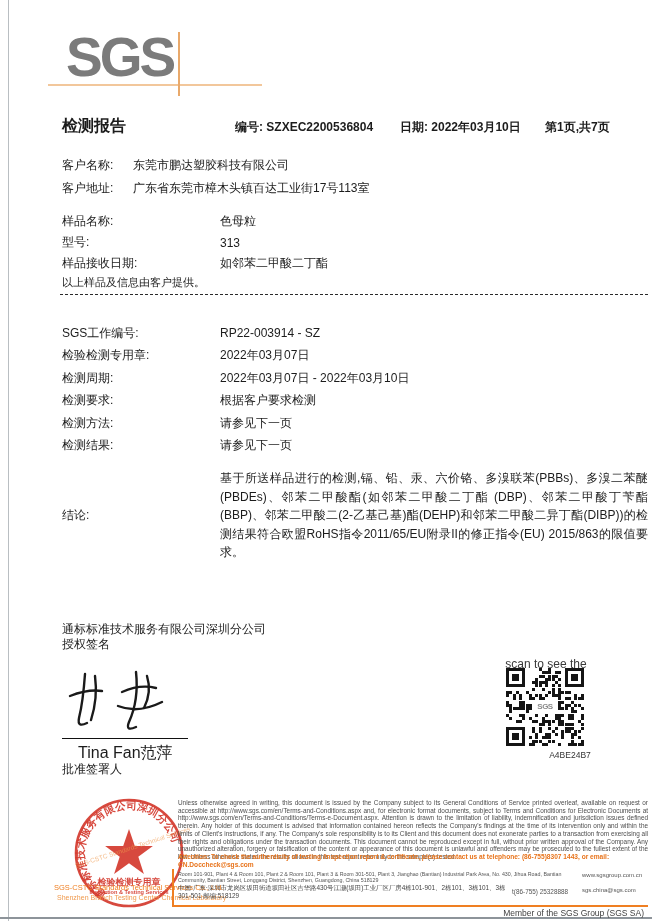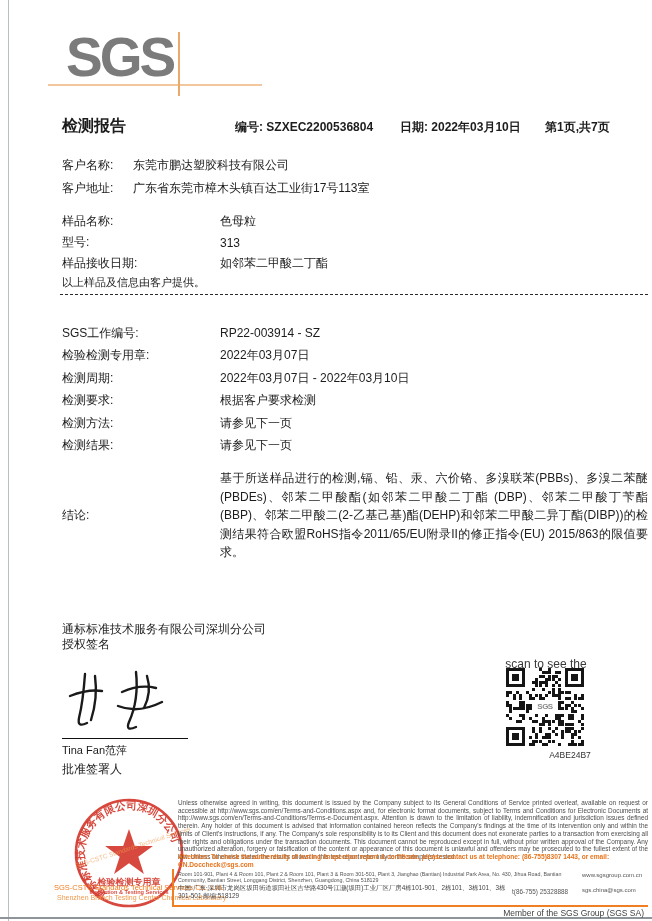--- a/index.html
+++ b/index.html
@@ -40,21 +40,21 @@
   .work-block .row{min-height:22.5px;align-items:center;}
   .work-block .lbl{width:158px;}
   .work-block .row.tall{align-items:center;margin-top:12px;}
   .conclusion{width:428px;line-height:18.6px;text-align:justify;}
 
   
   .sig-company{position:absolute;left:62px;top:621px;font-size:12px;}
   .sig-auth{position:absolute;left:62px;top:636px;font-size:12px;}
   .sig-script{position:absolute;left:66px;top:664px;}
   .sig-line{position:absolute;left:62px;top:738px;width:126px;border-top:1.6px solid #111;}
-  .sig-name{position:absolute;left:62px;top:743px;font-size:11px;}
+  .sig-name{position:absolute;left:78px;top:743px;font-size:16px;}
   .sig-role{position:absolute;left:62px;top:761px;font-size:12px;}
 
   
   .qr-caption{position:absolute;left:488px;top:657px;width:116px;text-align:center;
     font-size:12px;color:#3a3a3a;}
   .qr-box{position:absolute;left:506px;top:668px;width:78px;height:78px;background:#fff;}
   .qr-box i{position:absolute;width:3.2px;height:3.2px;background:#151515;}
   .finder{position:absolute;width:13px;height:13px;border:3.2px solid #151515;background:#fff;}
   .finder.tl{left:0;top:0}.finder.tr{right:0;top:0}.finder.bl{left:0;bottom:0}
   .finder::after{content:"";position:absolute;left:3px;top:3px;width:7px;height:7px;background:#151515;}

